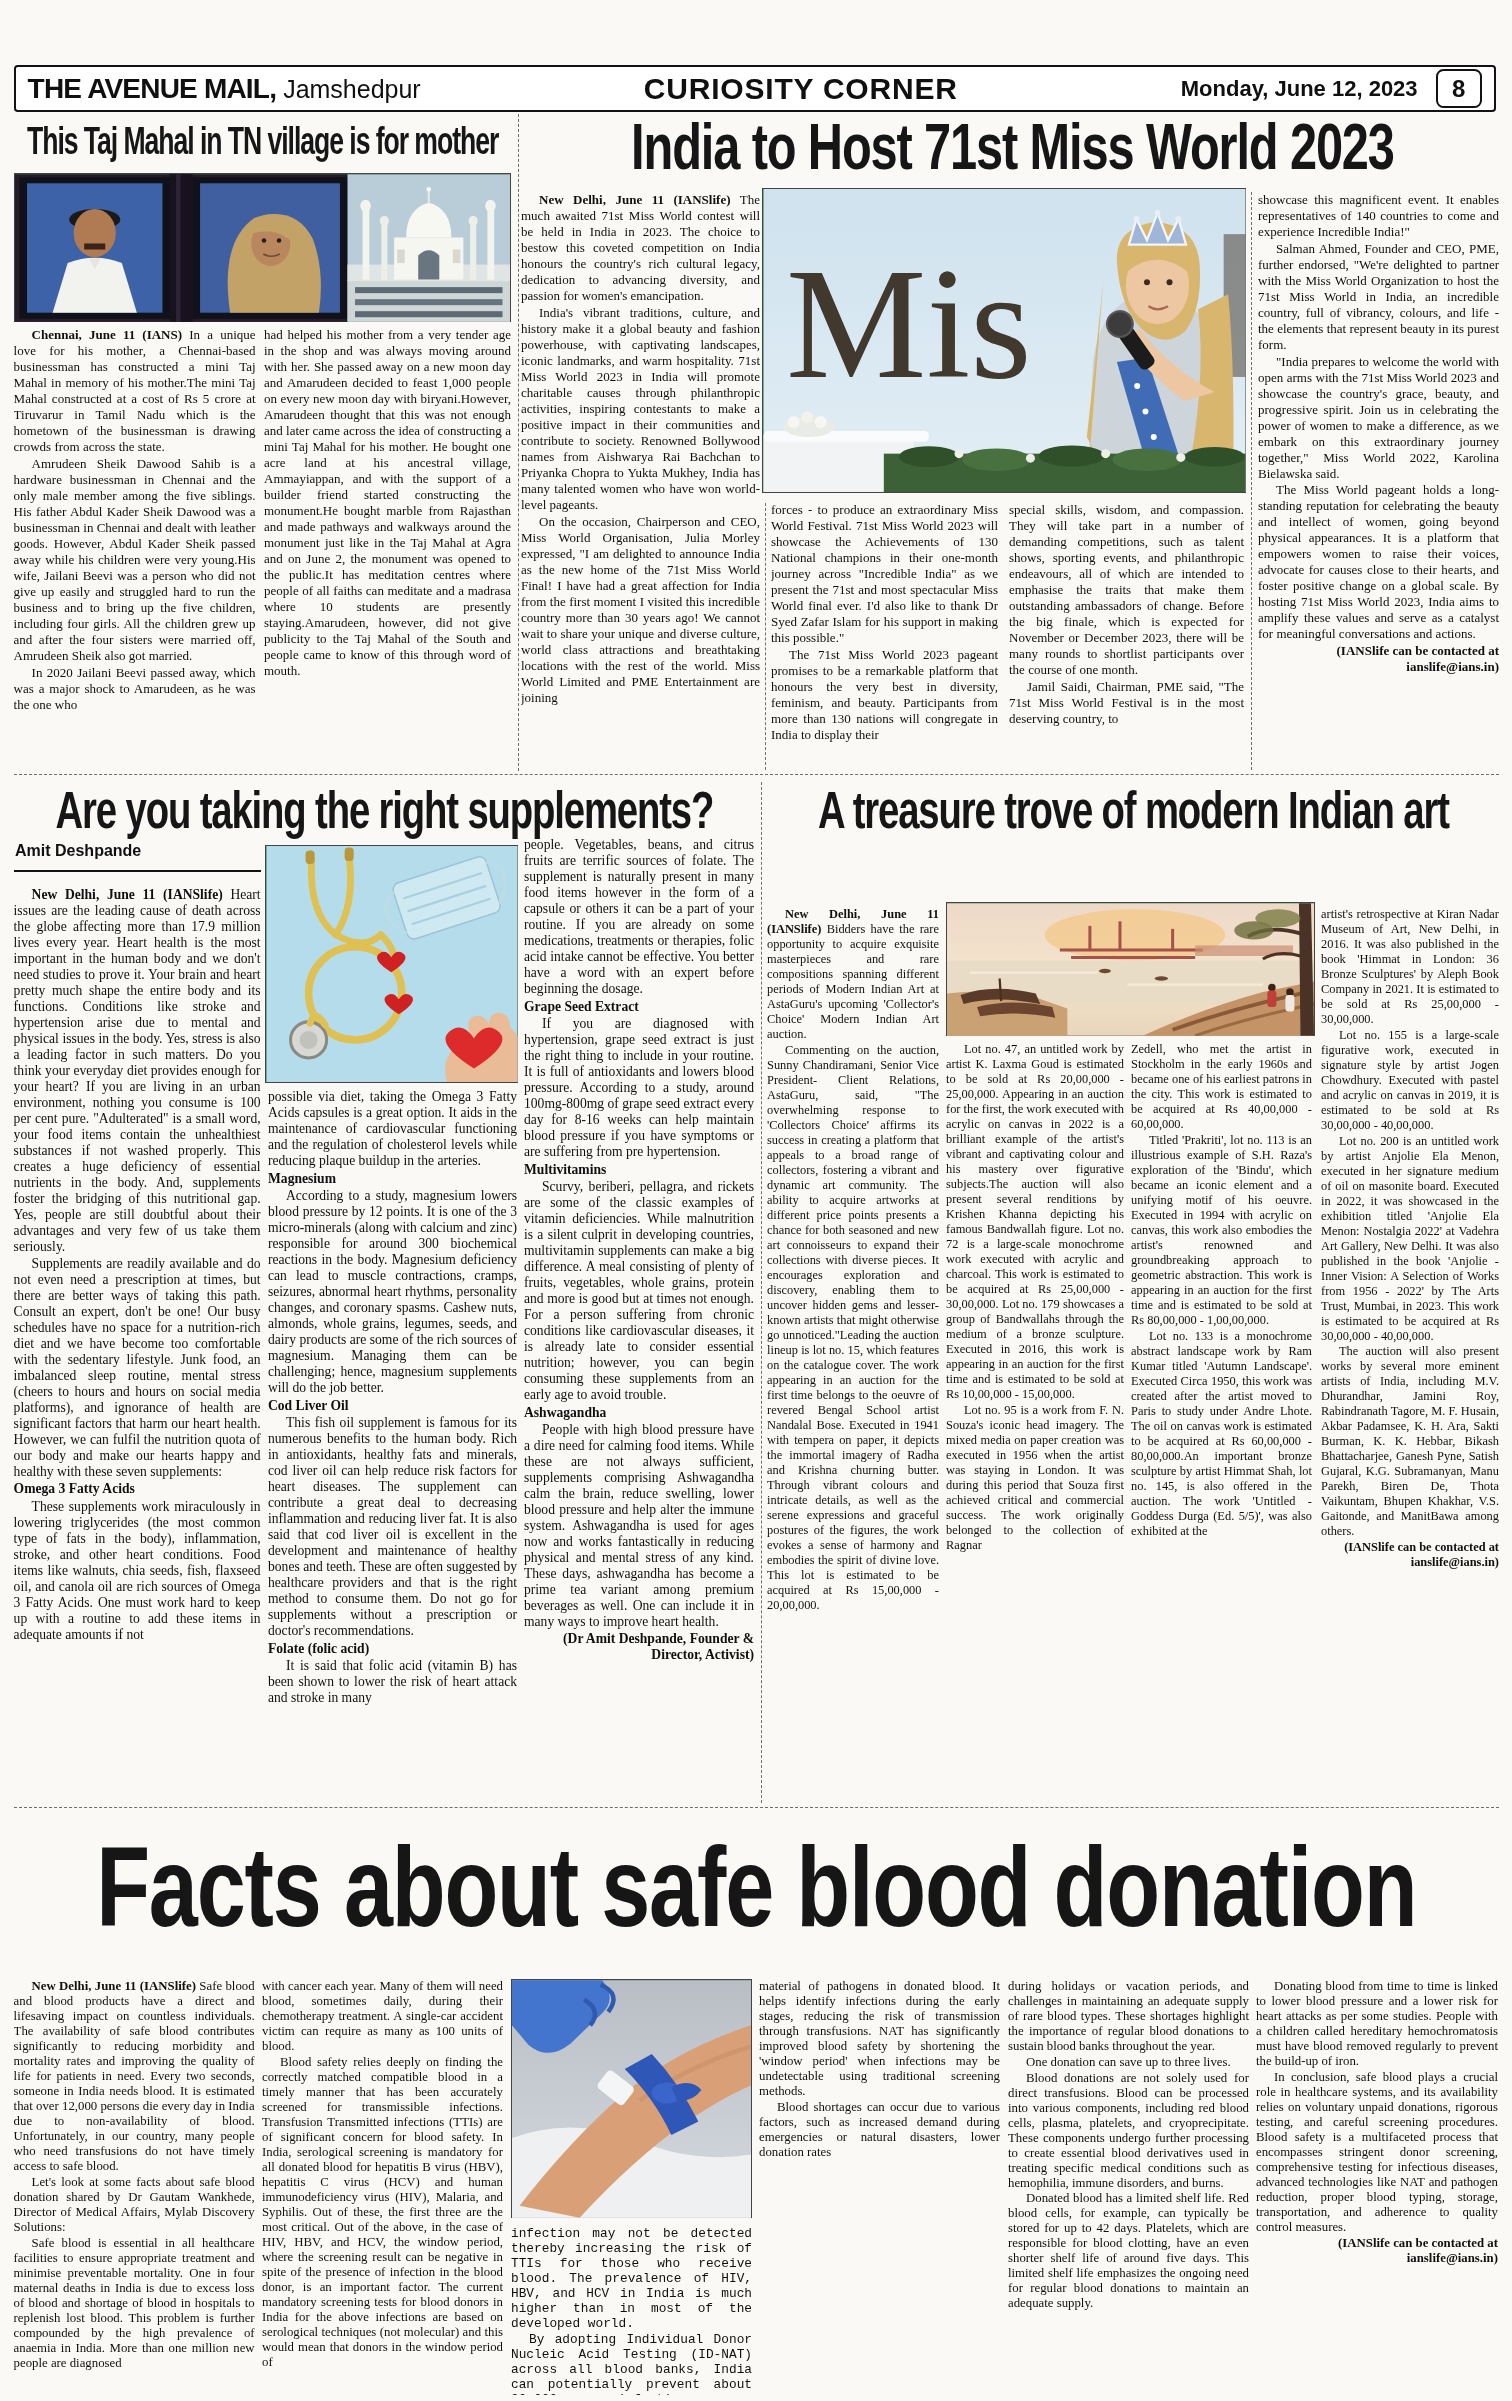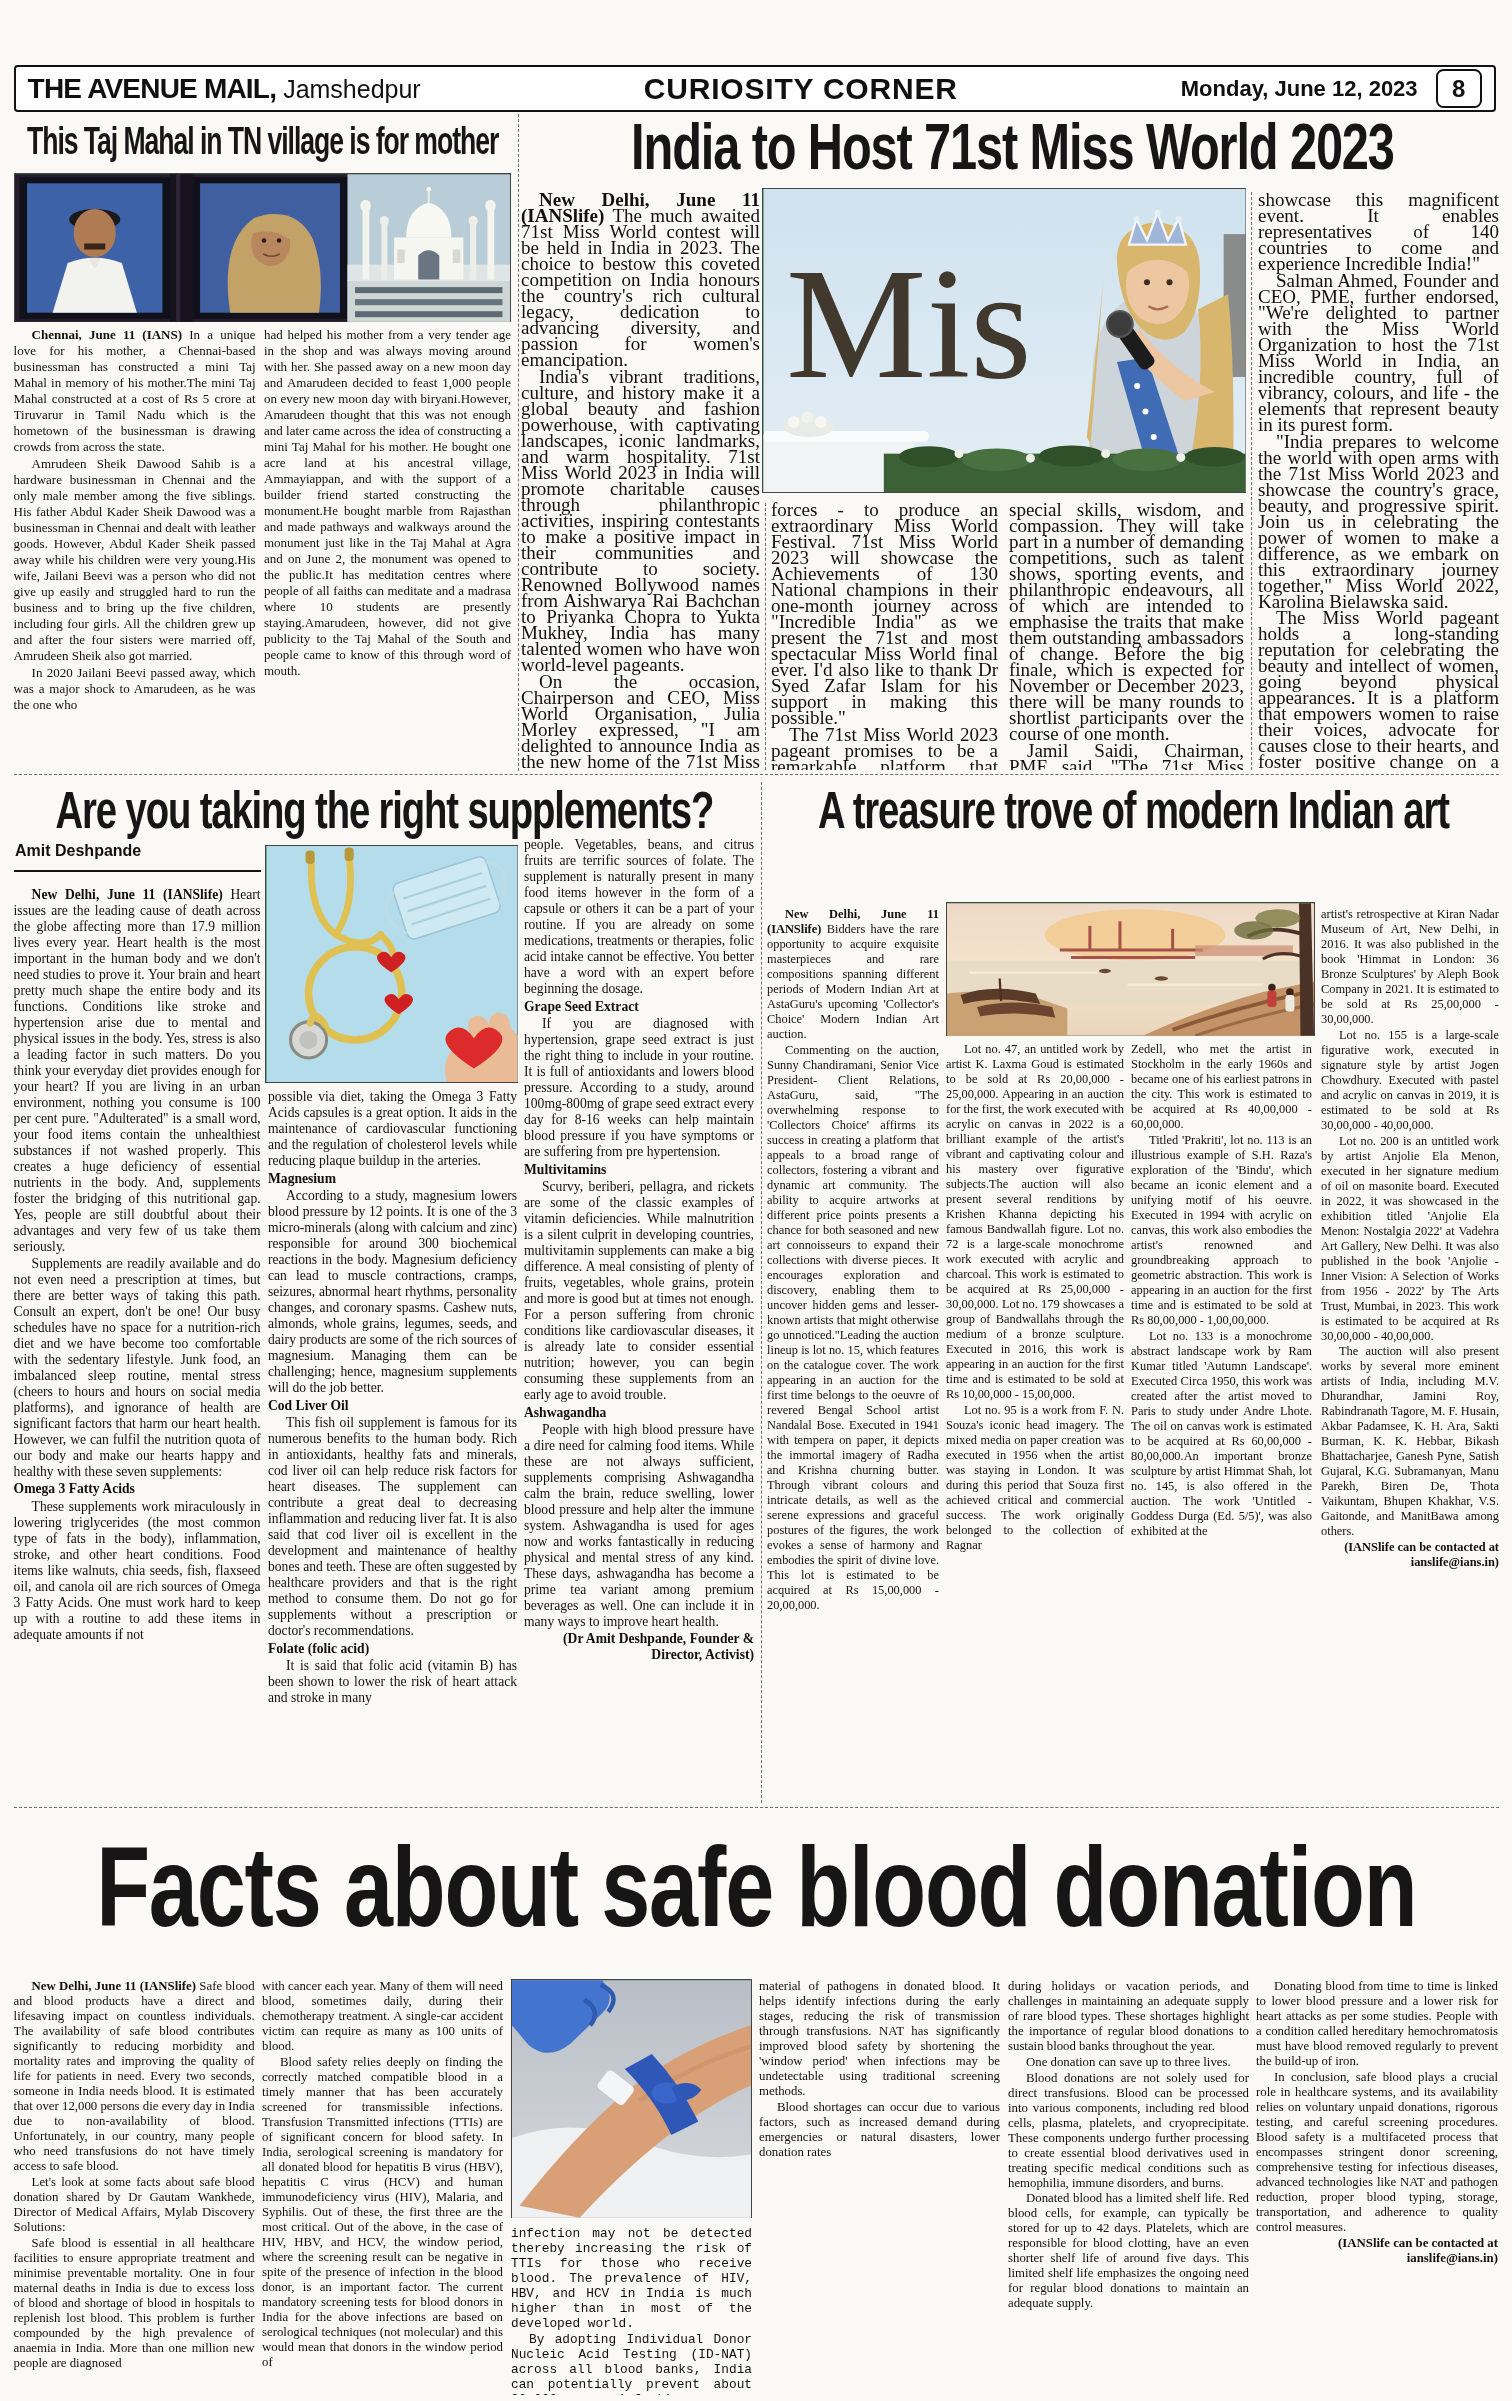--- a/index.html
+++ b/index.html
@@ -19,21 +19,21 @@
   .sc75{transform:scaleX(0.75);transform-origin:50% 50%;}
   .sc78{transform:scaleX(0.78);transform-origin:50% 50%;}
   
   .col{position:absolute;overflow:hidden;text-align:justify;}
   .col p{margin:0 0 0.8px 0;}
   .col p.k-p,.col p.k-lead{text-indent:18px;}
   .col p.k-cont{text-indent:0;}
   .col p.k-h{font-weight:bold;text-indent:0;margin:1.5px 0;}
   .col p.k-sig{text-align:right;font-weight:bold;text-indent:0;}
   .taj-col{font-size:13px;line-height:16px;}
-  .miss-col{font-size:19px;line-height:16px;}
+  .miss-col{font-size:13px;line-height:16px;}
   .supp-col{font-size:13.6px;line-height:16px;}
   .art-col{font-size:12.4px;line-height:15px;}
   .blood-col{font-size:12.8px;line-height:15px;}
   .byline{position:absolute;font-family:"Liberation Sans",sans-serif;font-weight:bold;font-size:16px;}
   .byline-rule{position:absolute;border-bottom:2.3px solid #121212;}
   
   .vdash{position:absolute;border-left:1.5px dashed #6e6e6e;width:0;}
   .hdash{position:absolute;border-top:1.5px dashed #6e6e6e;height:0;}
   .photo{position:absolute;border:0.8px solid #444;box-sizing:border-box;background:#15803d;}
   .photo svg{display:block;}
@@ -425,19 +425,19 @@
       <p class="k-cont">material of pathogens in donated blood. It helps identify infections during the early stages, reducing the risk of transmission through transfusions. NAT has significantly improved blood safety by shortening the 'window period' when infections may be undetectable using traditional screening methods.</p>
       <p class="k-p">Blood shortages can occur due to various factors, such as increased demand during emergencies or natural disasters, lower donation rates</p>
     </div>
   <div class="col blood-col" style="left:1008px;top:1979px;width:241px;height:416px;">
       <p class="k-cont">during holidays or vacation periods, and challenges in maintaining an adequate supply of rare blood types. These shortages highlight the importance of regular blood donations to sustain blood banks throughout the year.</p>
       <p class="k-p">One donation can save up to three lives.</p>
       <p class="k-p">Blood donations are not solely used for direct transfusions. Blood can be processed into various components, including red blood cells, plasma, platelets, and cryoprecipitate. These components undergo further processing to create essential blood derivatives used in treating specific medical conditions such as hemophilia, immune disorders, and burns.</p>
       <p class="k-p">Donated blood has a limited shelf life. Red blood cells, for example, can typically be stored for up to 42 days. Platelets, which are responsible for blood clotting, have an even shorter shelf life of around five days. This limited shelf life emphasizes the ongoing need for regular blood donations to maintain an adequate supply.</p>
     </div>
   <div class="col blood-col" style="left:1256px;top:1979px;width:242px;height:416px;">
-      <p class="k-p">Donating blood from time to time is linked to lower blood pressure and a lower risk for heart attacks as per some studies. People with a condition called hereditary hemochromatosis must have blood removed regularly to prevent the build-up of iron.</p>
+      <p class="k-p">Donating blood from time to time is linked to lower blood pressure and a lower risk for heart attacks as per some studies. People with a children called hereditary hemochromatosis must have blood removed regularly to prevent the build-up of iron.</p>
       <p class="k-p">In conclusion, safe blood plays a crucial role in healthcare systems, and its availability relies on voluntary unpaid donations, rigorous testing, and careful screening procedures. Blood safety is a multifaceted process that encompasses stringent donor screening, comprehensive testing for infectious diseases, advanced technologies like NAT and pathogen reduction, proper blood typing, storage, transportation, and adherence to quality control measures.</p>
       <p class="k-sig">(IANSlife can be contacted at ianslife@ians.in)</p>
     </div>
 
 </div>
 
 
 </body></html>

